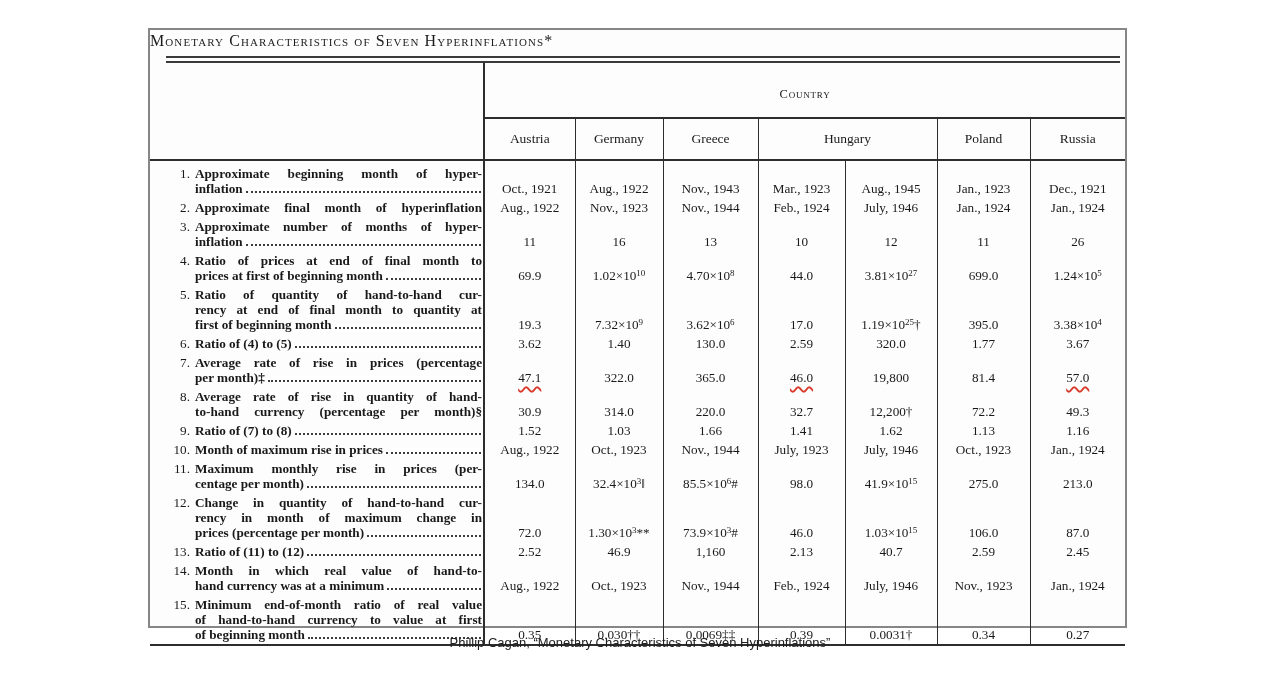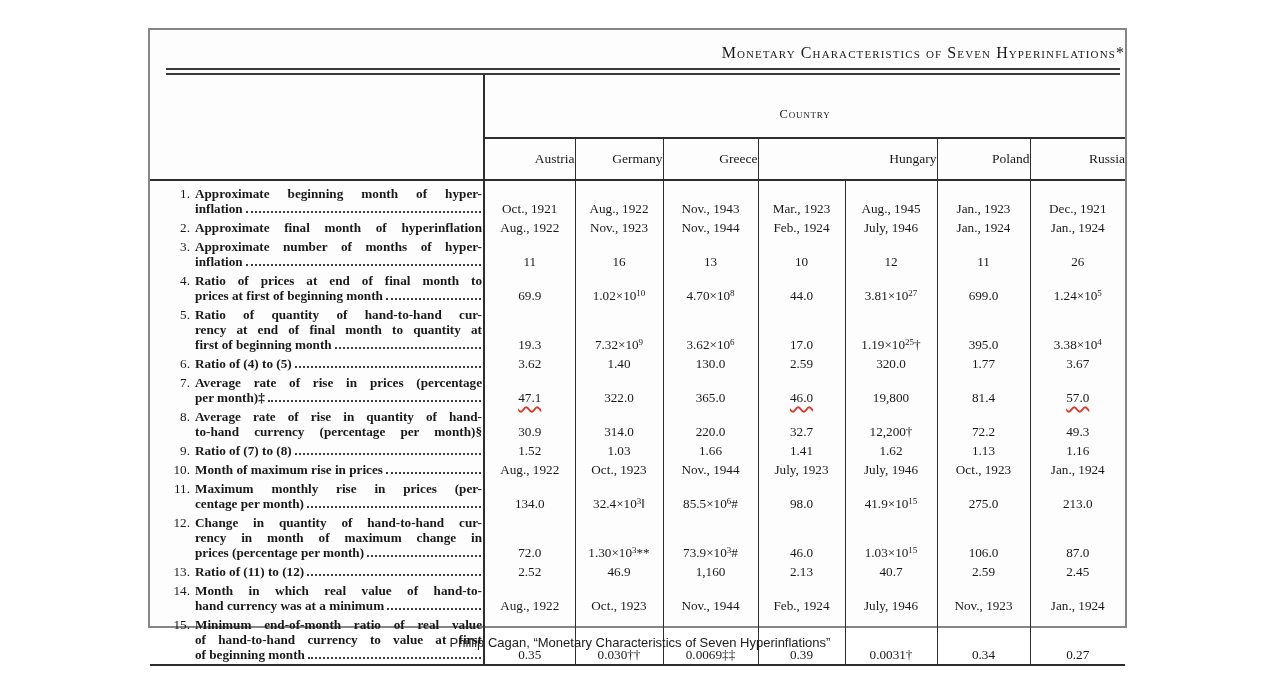--- a/index.html
+++ b/index.html
@@ -5,41 +5,41 @@
   html,body { margin:0; padding:0; background:#fff; }
   .page {
     position:relative; width:1280px; height:691px; background:#ffffff;
     font-family:"Liberation Serif","DejaVu Serif",serif; color:#1c1c1c; overflow:hidden;
   }
   .frame {
     position:absolute; left:148px; top:28px; width:979px; height:600px;
     box-sizing:border-box; border:2px solid #868686; background:#fdfdfd;
   }
   .title {
-    text-align:right; font-variant:small-caps; letter-spacing:1.1px;
-    font-size:16px; color:#1b1b1b; margin-top:14px; font-weight:500;
+    text-align:left; font-variant:small-caps; letter-spacing:1.1px;
+    font-size:16px; color:#1b1b1b; margin-top:2px; font-weight:500;
   }
   .double-rule {
     height:3px; border-top:2px solid #3a3a3a; border-bottom:2px solid #3a3a3a;
     margin:6px 5px 0 16px;
   }
   table.main {
     border-collapse:collapse; table-layout:fixed; width:975px; margin:0;
     color:#191919; border-bottom:2px solid #2d2d2d;
   }
   td { padding:0; }
   .stub-h  { border-right:2px solid #2d2d2d; }
   .stub-h2 { border-right:2px solid #2d2d2d; border-bottom:2px solid #2d2d2d; }
   .country-cell {
     height:46px; text-align:center; vertical-align:middle;
     font-variant:small-caps; letter-spacing:0.8px; font-size:12.5px;
-    border-bottom:2px solid #2d2d2d; padding-top:16px;
+    border-bottom:2px solid #2d2d2d; padding-top:8px;
   }
   .col-h {
-    height:40px; text-align:right; vertical-align:middle; font-size:13.5px;
+    height:40px; text-align:center; vertical-align:middle; font-size:13.5px;
     border-left:1.5px solid #2d2d2d; border-bottom:2px solid #2d2d2d;
   }
   tbody td { vertical-align:bottom; padding:2px 2px 2px 2px; }
   td.lcell { border-right:2px solid #2d2d2d; padding-left:13px; padding-right:1px; }
   td.vcell {
     text-align:center; border-left:1.5px solid #2d2d2d;
     font-size:13.2px; line-height:15px; white-space:nowrap; padding-bottom:2px;
   }
   tbody tr:first-child td { padding-top:5px; }
   .lrow { display:flex; align-items:flex-start; }

